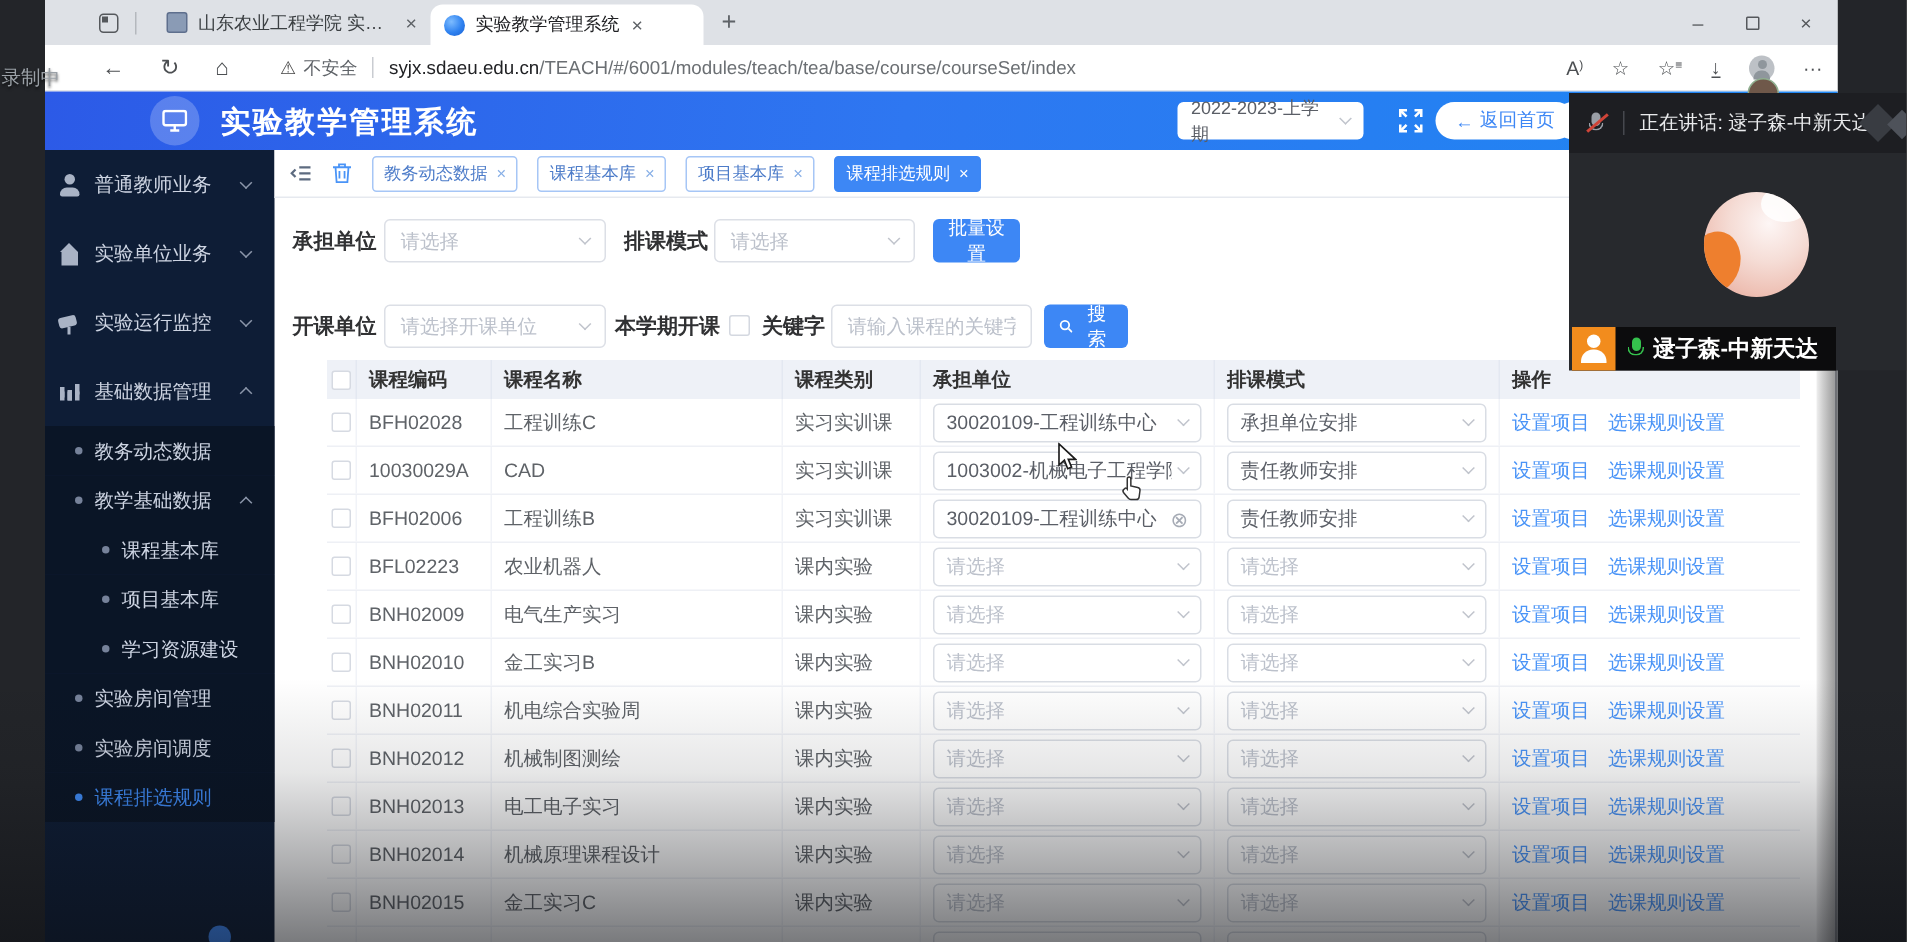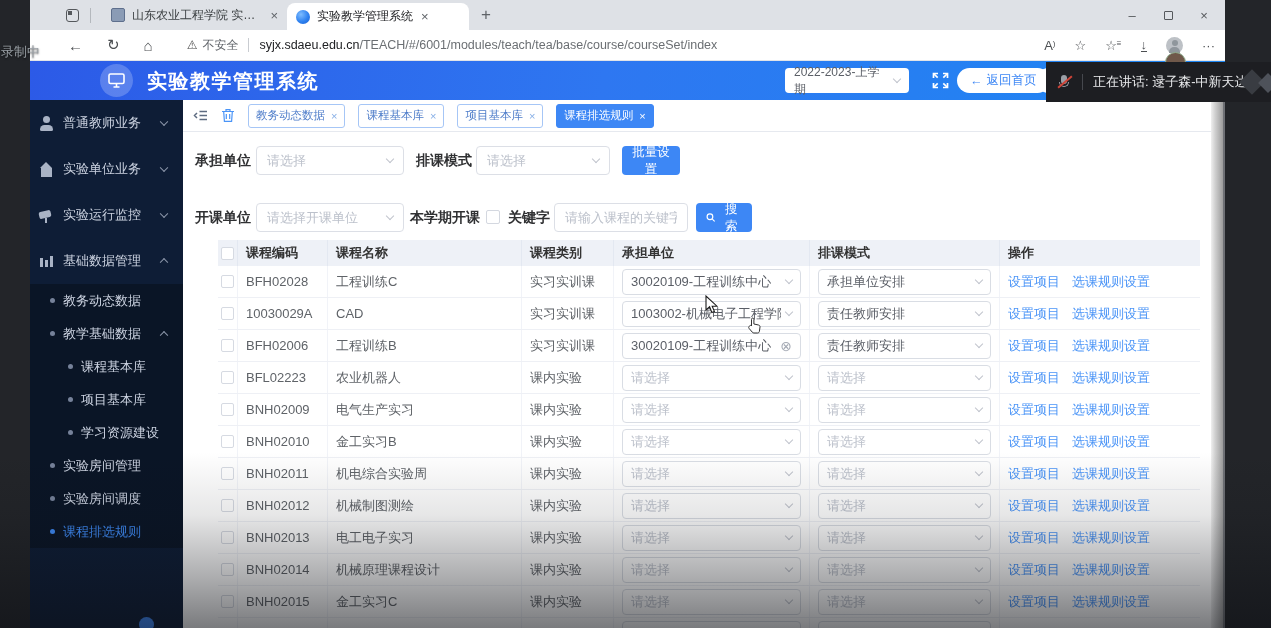--- a/index.html
+++ b/index.html
@@ -720,20 +720,28 @@
 
   <div class="vo">
     <div class="vo-top">
       <span class="micmute">
           <i></i>
         </span>
       <span class="vo-sep"></span>
       <span class="vo-text">正在讲话: 逯子森-中新天达;</span>
       <span class="dmd"></span>
     </div>
+    <div class="vo-video">
+      <span class="vavatar"></span>
+      <div class="vname">
+        <span class="pico"></span>
+        <span class="gmic"></span>
+        <span class="vname-t">逯子森-中新天达</span>
+      </div>
+    </div>
   </div>
 
   <span class="cursor" style="left:705px;top:295px">
     <svg width="13" height="19" viewBox="0 0 13 19">
         <path d="M1 1v14l3.6-3.2L6.8 17.5l2.6-1.1-2.2-5.2H12z" fill="#fff" stroke="#1b1b1b" stroke-width="1.1"></path>
       </svg>
   </span>
   <span class="cursor" style="left:747px;top:317px">
     <svg width="15" height="17" viewBox="0 0 15 17">
         <path d="M4.5 9V2.4c0-.8.5-1.4 1.2-1.4s1.2.6 1.2 1.4V7l4.6 1c1 .2 1.6.9 1.5 2l-.6 4.4c-.1 1-.9 1.6-1.9 1.6H6.9c-.7 0-1.3-.3-1.7-.9L2 11.3c-.5-.7-.4-1.5.2-2l.8-.7c.4-.3 1-.3 1.5.4z" fill="#fff" stroke="#333" stroke-width="1"></path>

